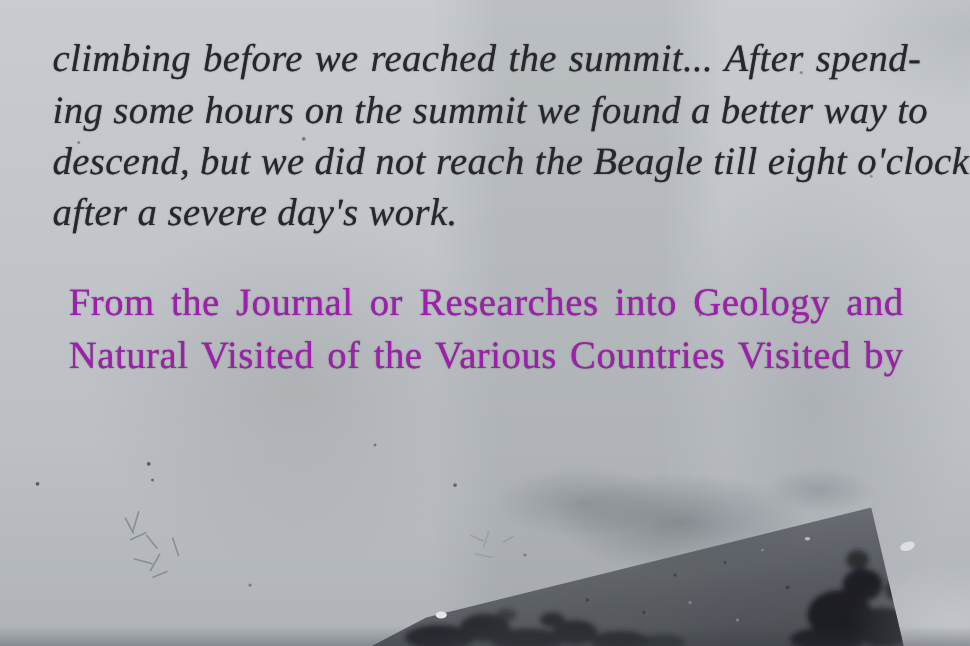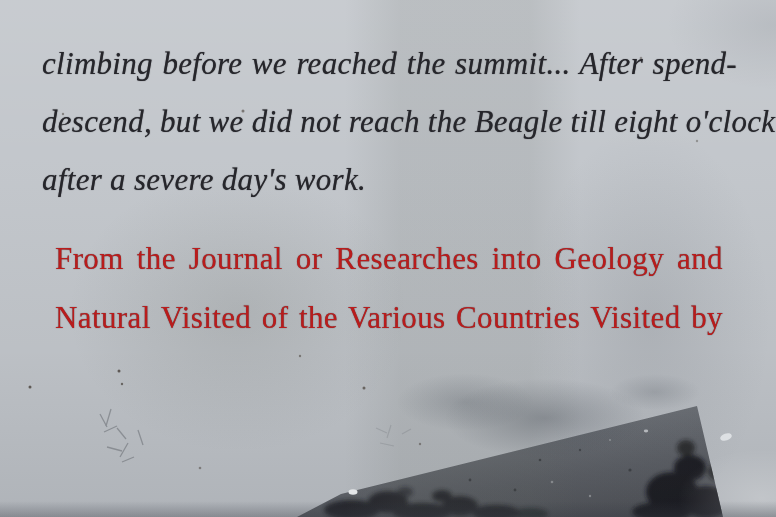--- a/index.html
+++ b/index.html
@@ -43,24 +43,24 @@
   
   .quote{
     position:absolute;left:42px;top:26px;width:695px;
     font-style:italic;font-size:31px;line-height:41px;
     color:#26262b;letter-spacing:0.3px;
     text-shadow:0 0 1px rgba(38,38,43,0.75);
   }
   .attribution{
     position:absolute;left:55px;top:221px;width:668px;
     font-size:31px;line-height:42px;
-    color:#b91c1c;letter-spacing:0.4px;
+    color:#a21caf;letter-spacing:0.4px;
     text-shadow:0 0 1px rgba(38,38,43,0.75);
   }
-  .line{white-space:nowrap;margin-top:17px;}
+  .line{white-space:nowrap;}
   .line.justified{text-align:justify;text-align-last:justify;}
   .line.plain{text-align:center;text-align-last:left;white-space:pre;}
   .noise{position:absolute;inset:0;pointer-events:none;}
 </style>
 </head>
 <body>
 
 <div class="scene">
 
   <div class="photo-fragment">
@@ -102,20 +102,21 @@
         <circle cx="340" cy="70" r="1.6" fill="#26282c" opacity="0.55"></circle>
         <circle cx="225" cy="90" r="1.4" fill="#26282c" opacity="0.6"></circle>
       </g>
     </svg>
   </div>
 
   <div class="stains"></div>
 
   <div class="quote">
     <div class="line justified">climbing before we reached the summit... After spend-</div>
+    <div class="line justified">ing some hours on the summit we found a better way to</div>
     <div class="line justified">descend, but we did not reach the Beagle till eight o'clock</div>
     <div class="line plain">after a severe day's work.</div>
   </div>
 
   <div class="attribution">
     <div class="line justified">From the Journal or Researches into Geology and</div>
     <div class="line justified">Natural Visited of the Various Countries Visited by</div>
   </div>
 
   <svg class="noise" viewBox="0 0 776 517" width="776" height="517">

